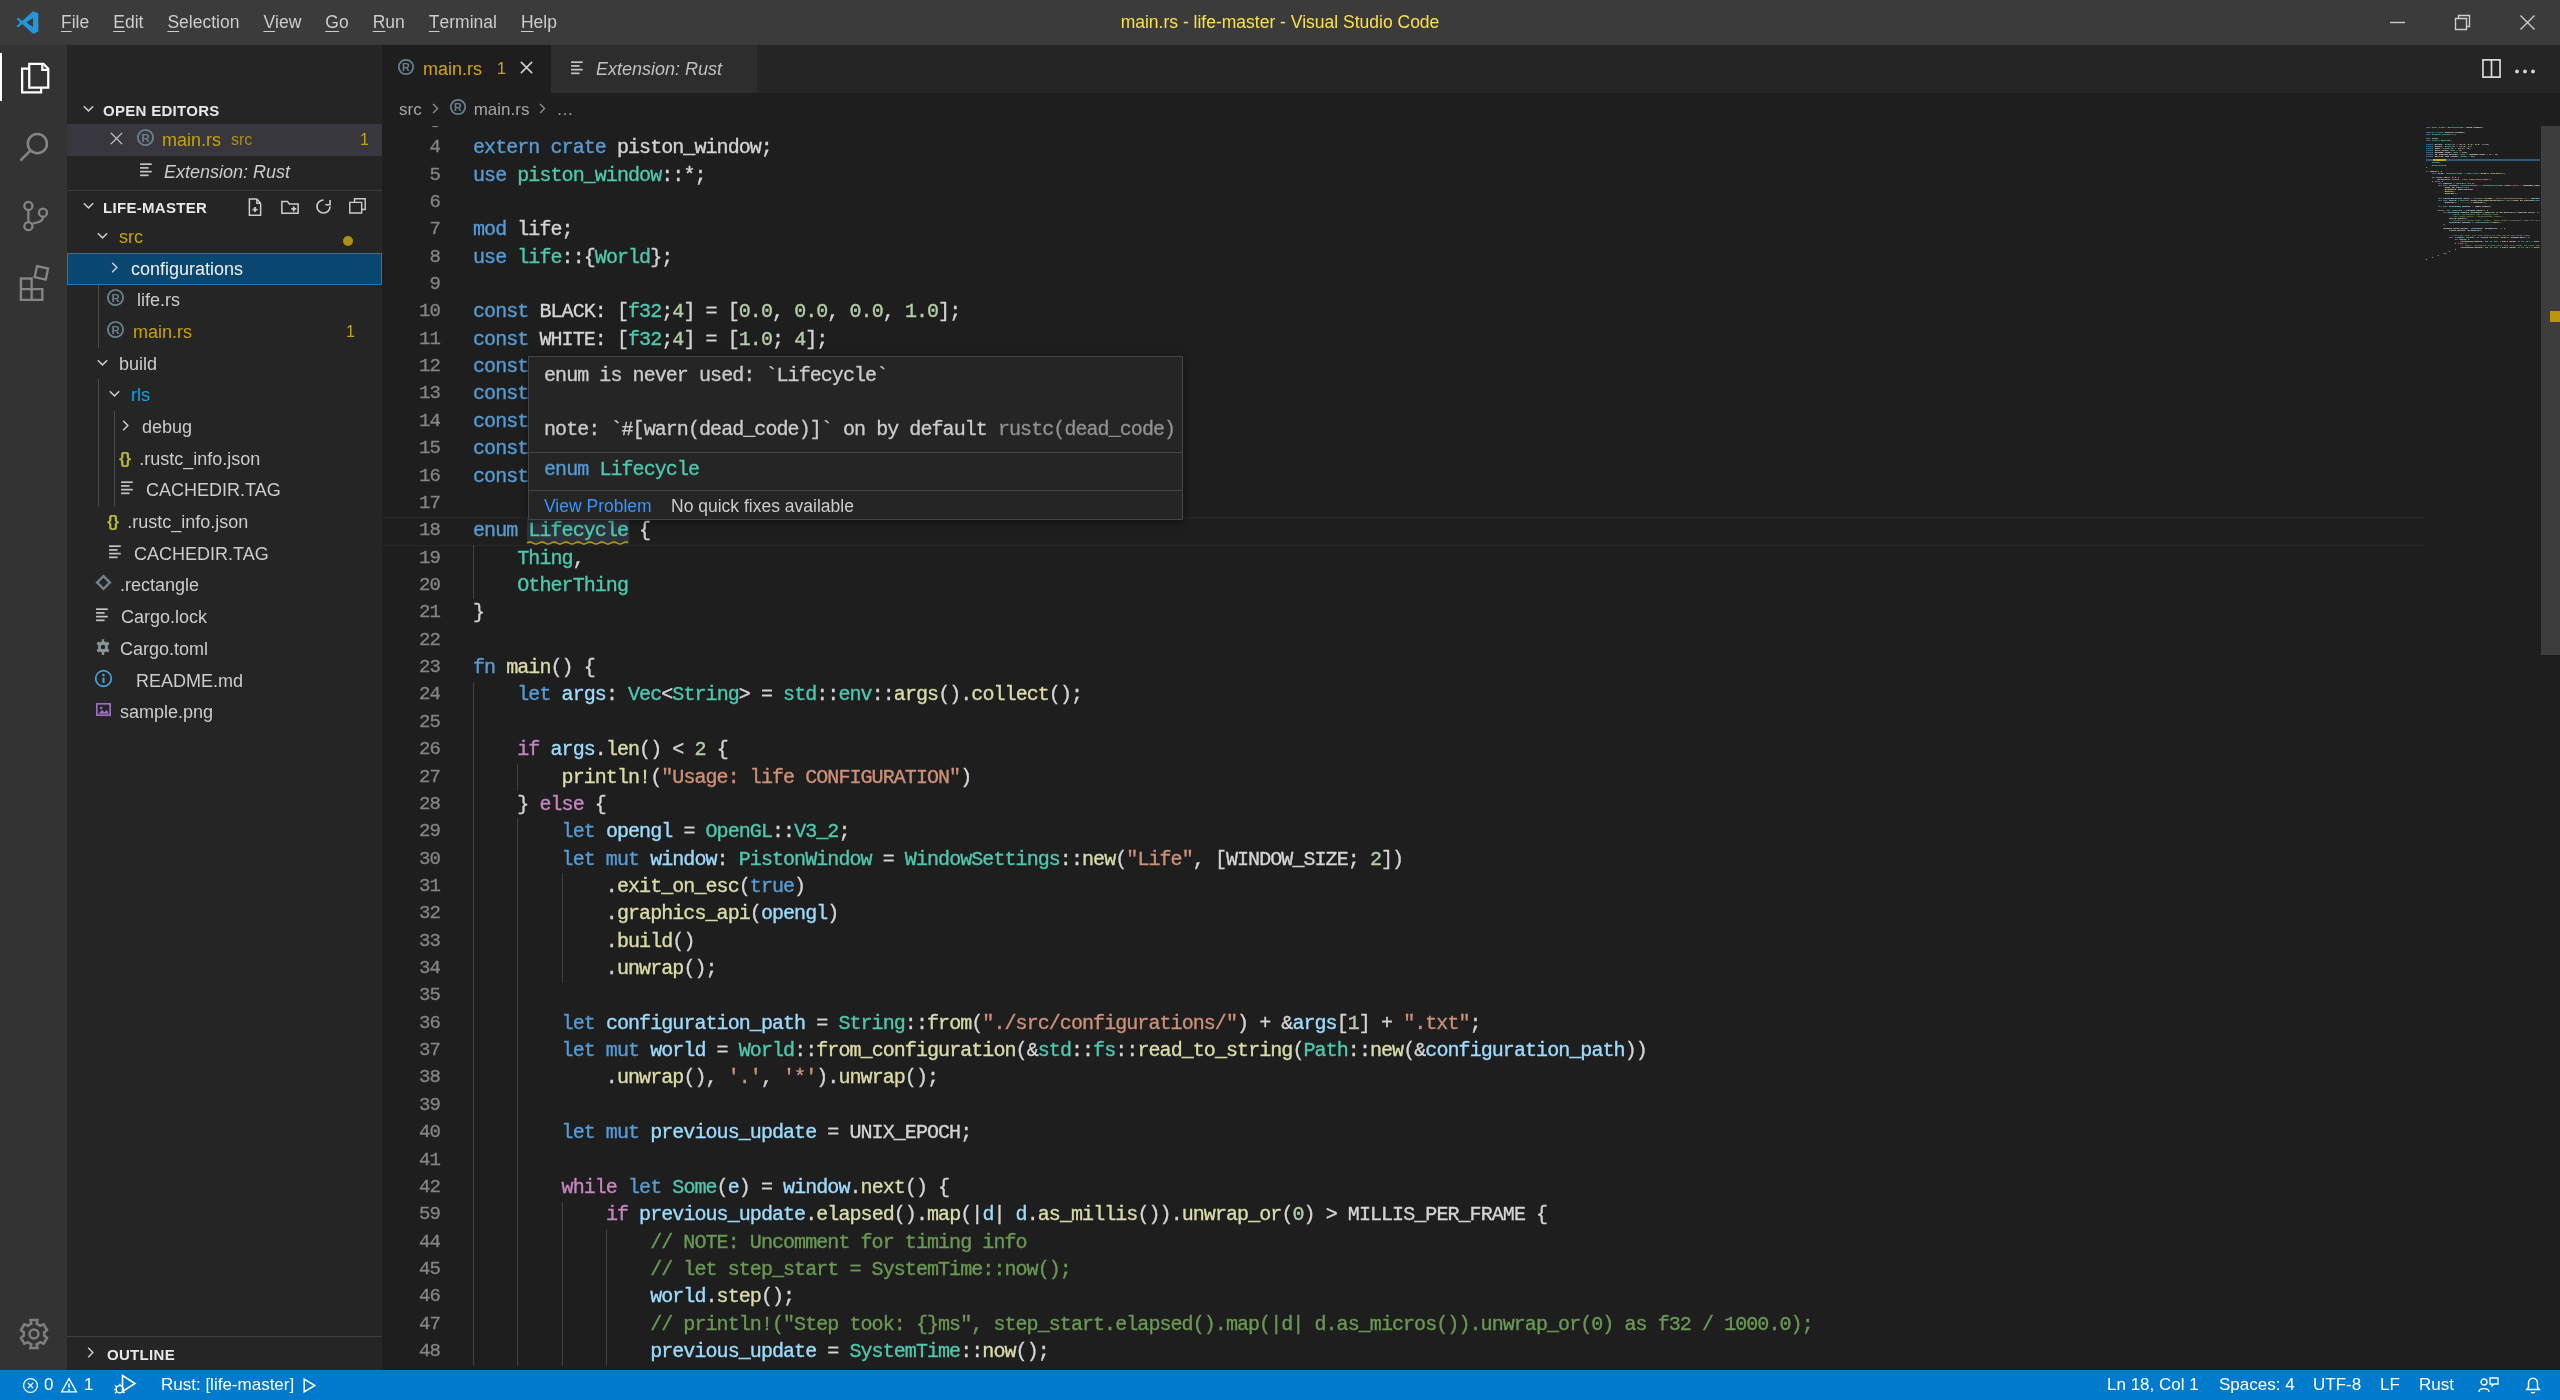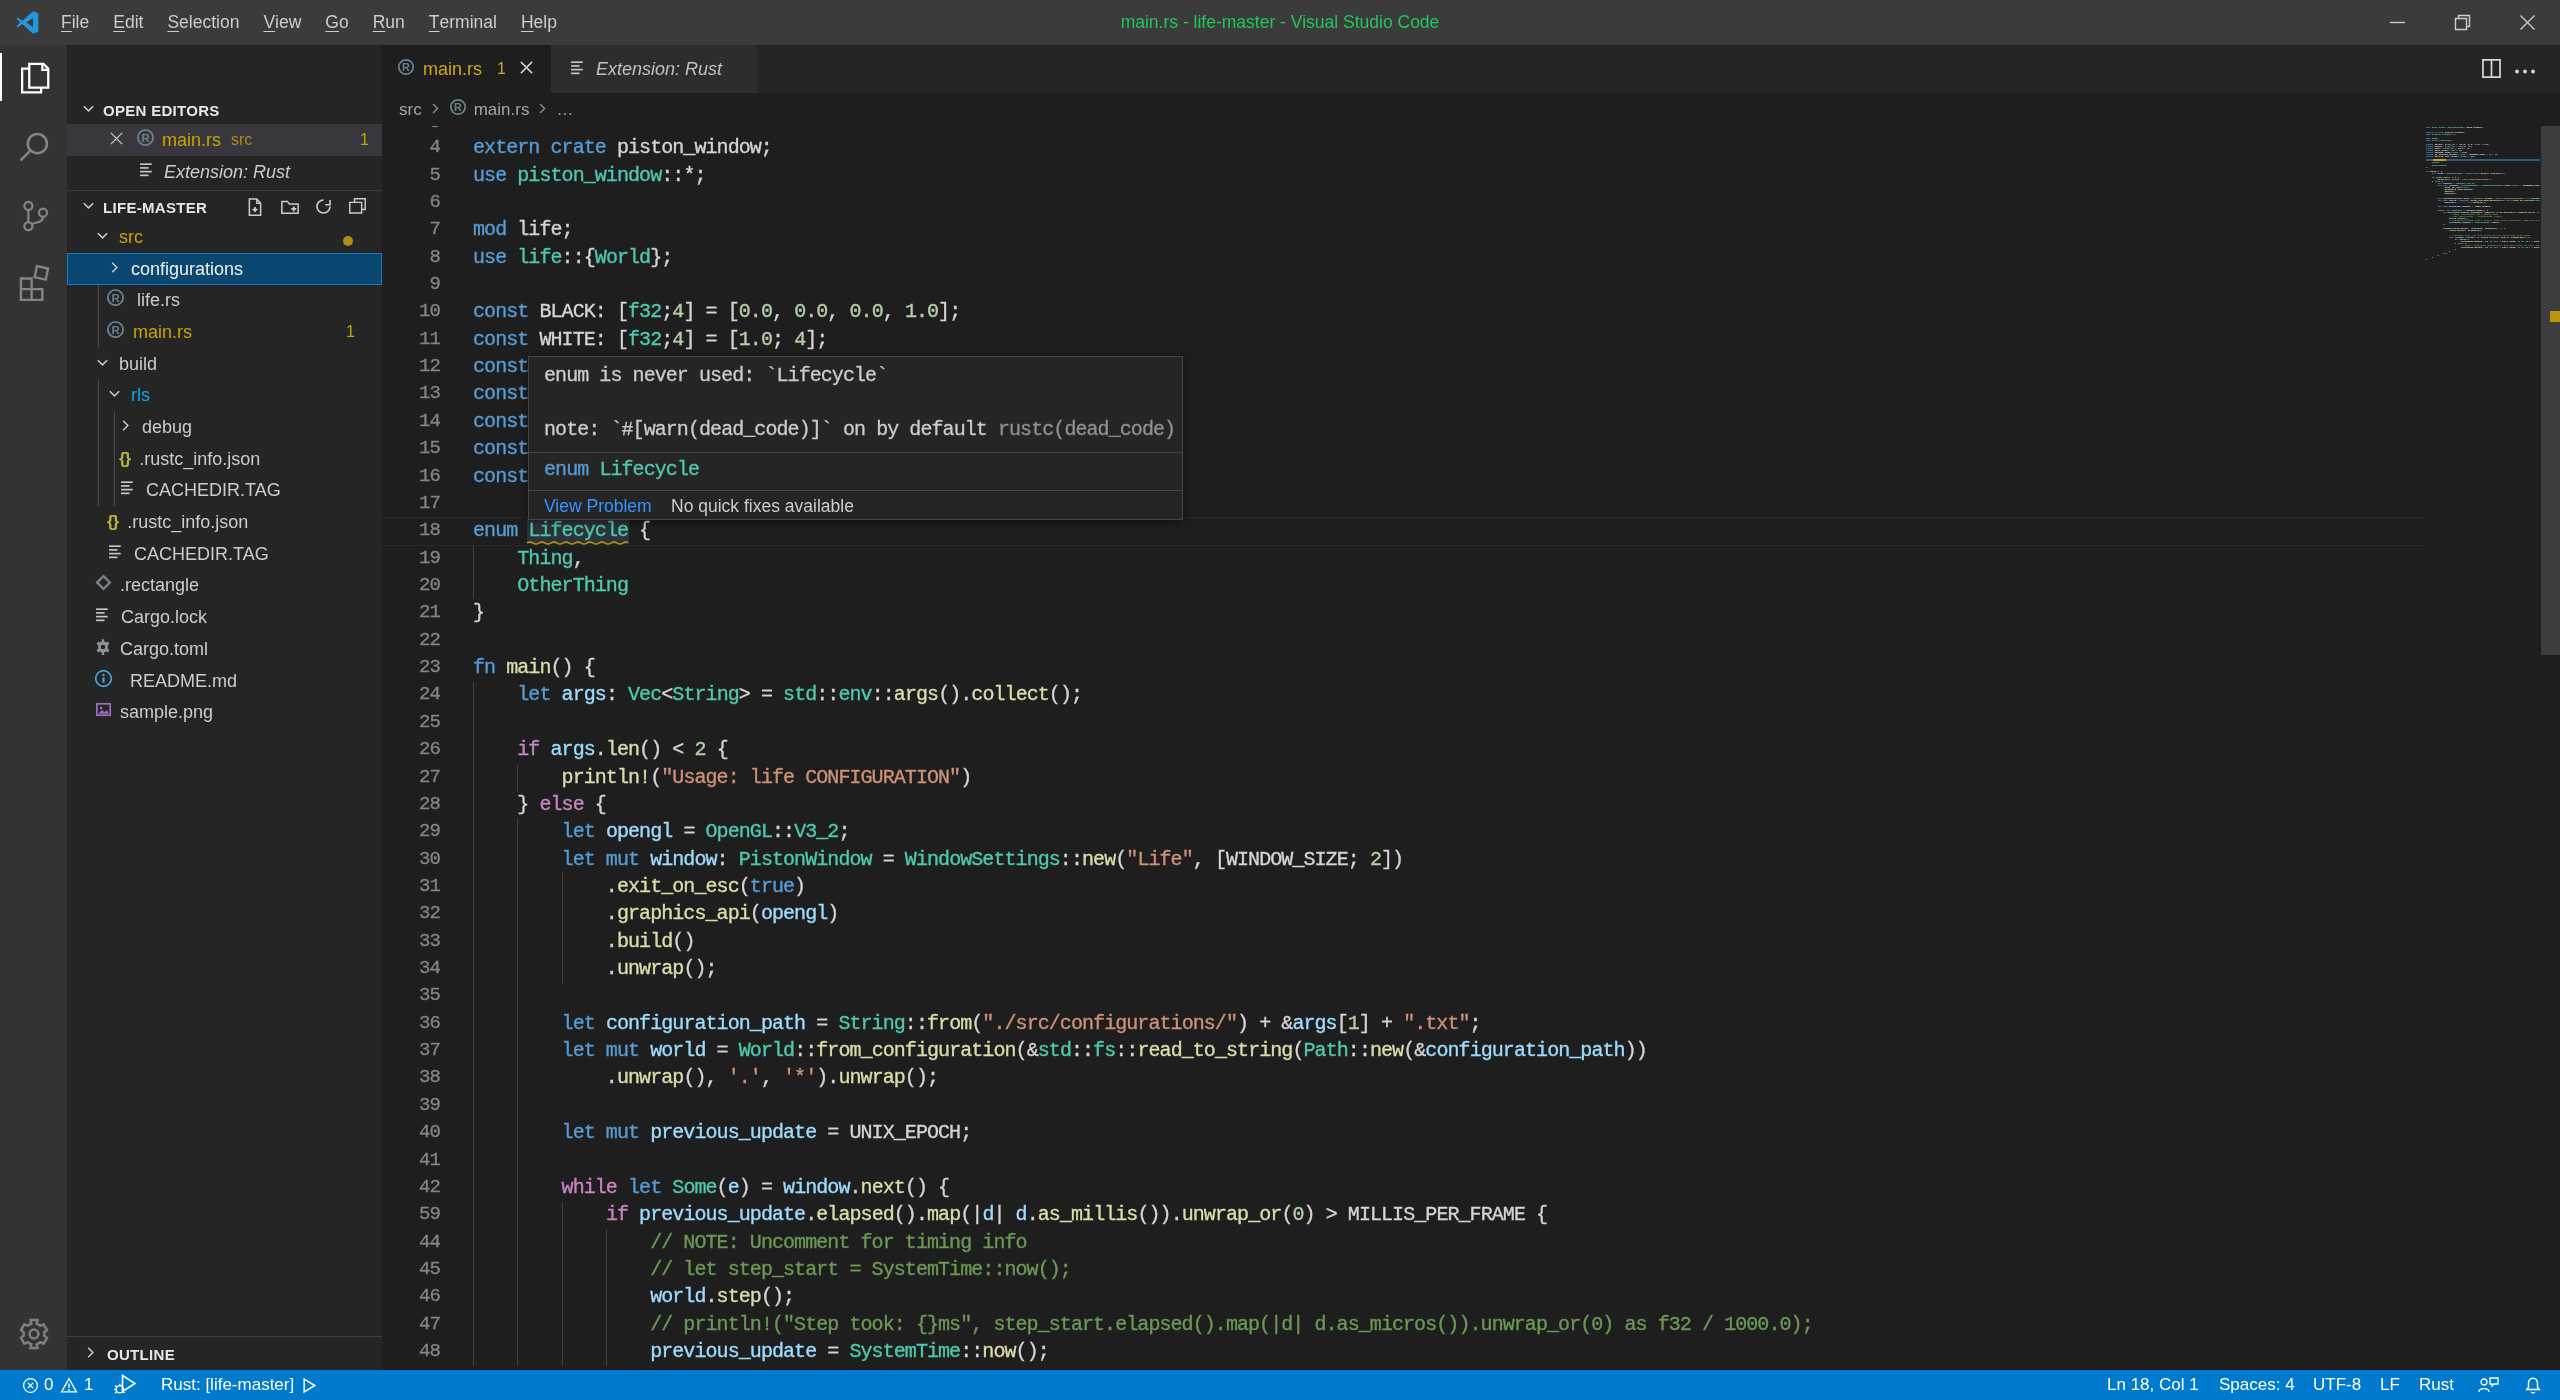--- a/index.html
+++ b/index.html
@@ -4,21 +4,21 @@
 *{margin:0;padding:0;box-sizing:border-box}
 html,body{width:2560px;height:1400px;background:#1e1e1e;font-family:"Liberation Sans",sans-serif;overflow:hidden}
 body{position:relative;color:#cccccc}
 .mono{font-family:"Liberation Mono",monospace;-webkit-text-stroke:0.3px}
 
 #titlebar{position:absolute;left:0;top:0;width:2560px;height:45px;background:#3b3b3b;display:flex;align-items:center}
 #vslogo{margin-left:16px;width:23px;height:23px}
 #menus{display:flex;margin-left:10px;font-size:17.5px;color:#cccccc}
 #menus .mi{padding:0 12px;height:45px;display:flex;align-items:center}
 #menus .mi span{text-decoration:underline;text-decoration-thickness:1px;text-underline-offset:3px}
-#wintitle{position:absolute;left:1090px;top:0;width:380px;height:45px;line-height:45px;text-align:center;font-size:17.5px;color:#22c55e}
+#wintitle{position:absolute;left:1090px;top:0;width:380px;height:45px;line-height:45px;text-align:center;font-size:17.5px;color:#fde047}
 #wincontrols{position:absolute;right:0;top:0;height:45px;display:flex}
 #wincontrols .wc{width:65px;height:45px;display:flex;align-items:center;justify-content:center}
 
 #activitybar{position:absolute;left:0;top:45px;width:67px;height:1325px;background:#333333}
 .ab-icon{position:absolute;left:0;width:67px;height:68px;display:flex;align-items:center;justify-content:center}
 
 #sidebar{position:absolute;left:67px;top:45px;width:315px;height:1325px;background:#252526;font-size:18px}
 #sb-head{position:absolute;left:0;top:0;width:315px;height:47px}
 #sb-head .t{position:absolute;left:33px;top:15px;font-size:14.5px;letter-spacing:0.6px;color:#bbbbbb}
 #sb-head .dots{position:absolute;left:268px;top:12px;font-size:20px;color:#cccccc;letter-spacing:1.5px}
@@ -285,21 +285,21 @@
           <path fill="#8a9499" d="M10.2 1.5 L10.7 4.4 A7.8 7.8 0 0 0 8 5.9 L5.3 4.8 L3.5 8 L5.8 9.9 A7.8 7.8 0 0 0 5.8 14.1 L3.5 16 L5.3 19.2 L8 18.1 A7.8 7.8 0 0 0 10.7 19.6 L10.2 22.5 L13.8 22.5 L13.3 19.6 A7.8 7.8 0 0 0 16 18.1 L18.7 19.2 L20.5 16 L18.2 14.1 A7.8 7.8 0 0 0 18.2 9.9 L20.5 8 L18.7 4.8 L16 5.9 A7.8 7.8 0 0 0 13.3 4.4 L13.8 1.5 Z M12 9 A3 3 0 1 1 12 15 A3 3 0 1 1 12 9"></path>
         </svg></span>
       <span style="margin-left:8px;color:#cccccc">Cargo.toml</span>
     </div>
 <div class="row" style="top:620px">
       <span style="margin-left:27px" class="ficon"><svg width="19" height="19" viewBox="0 0 20 20">
           <circle cx="10" cy="10" r="8.2" fill="none" stroke="#4ba3d8" stroke-width="1.8"></circle>
           <circle cx="10" cy="6.4" r="1.3" fill="#4ba3d8"></circle>
           <path stroke="#4ba3d8" stroke-width="2.2" d="M10 9 V14.5"></path>
         </svg></span>
-      <span style="margin-left:17px;color:#cccccc">README.md</span>
+      <span style="margin-left:23px;color:#cccccc">README.md</span>
     </div>
 <div class="row" style="top:651px">
       <span style="margin-left:27px" class="ficon"><svg width="19" height="19" viewBox="0 0 20 20">
           <rect x="3" y="4" width="14" height="12" fill="none" stroke="#9b6fc0" stroke-width="1.8"></rect>
           <circle cx="7.5" cy="8.5" r="1.4" fill="#9b6fc0"></circle>
           <path fill="#9b6fc0" d="M4.5 14.5 L8.5 10.5 L11 13 L13.5 10.5 L15.5 14.5 Z"></path>
         </svg></span>
       <span style="margin-left:7px;color:#cccccc">sample.png</span>
     </div>
 <div style="position:absolute;left:0;top:1291px;width:315px;height:1px;background:#3f3f41"></div>

